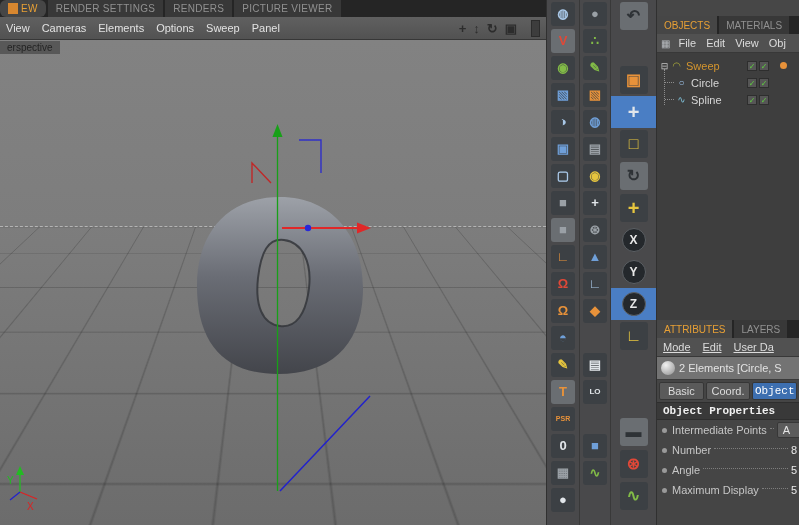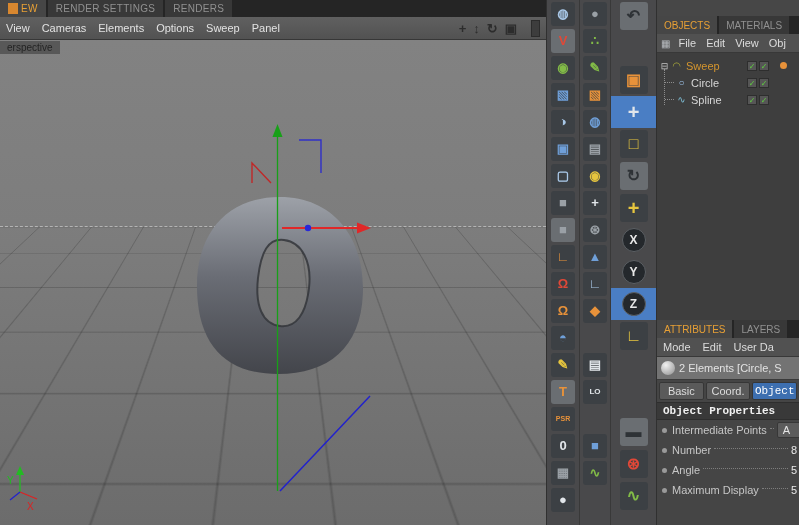--- a/index.html
+++ b/index.html
@@ -5,21 +5,21 @@
   html,body{margin:0;padding:0;background:#2a2a2a;}
   #app{position:relative;width:799px;height:525px;overflow:hidden;
        font-family:"Liberation Sans",sans-serif;font-size:11px;color:#ddd;
        background:#474747;user-select:none;}
 
   
   .layout-tabs{position:absolute;left:0;top:0;width:546px;height:17px;background:#252525;
                display:flex;gap:2px;align-items:stretch;}
   .ltab{display:flex;align-items:center;gap:3px;padding:0 8px;background:#383838;color:#919191;
         font-size:10px;letter-spacing:.3px;white-space:nowrap;}
-  .ltab.active{background:#464646;color:#e8a035;}
+  .ltab.active{background:#464646;color:#e8a035;border-radius:6px;}
   .orange-chip{width:10px;height:11px;background:#d8872f;display:inline-block;}
 
   
   .vp-menubar{position:absolute;left:0;top:17px;width:546px;height:23px;
               background:linear-gradient(#606060,#525252);border-bottom:1px solid #373737;
               display:flex;align-items:center;padding:0 6px;box-sizing:border-box;color:#e2e2e2;}
   .vp-menubar .mi{margin-right:12px;cursor:default;}
   .vp-nav{margin-left:auto;display:flex;align-items:center;gap:7px;}
   .vp-nav .nv{color:#2c2c2c;font-weight:bold;font-size:13px;line-height:13px;}
   .grip{width:7px;height:15px;background:#3d3d3d;border:1px solid #2c2c2c;margin-left:7px;}
@@ -75,21 +75,21 @@
   .tbranch{width:9px;border-top:1px dotted #8d8d8d;margin:0 1px 0 6px;}
   .obj-ico{width:13px;text-align:center;font-size:10px;margin-right:3px;}
   .ico-sweep{color:#a8a83a;} .ico-circle{color:#9cc2e8;} .ico-spline{color:#7fc0d8;}
   .obj-label{color:#d6d6d6;}
   .obj-label.sel{color:#d4952e;}
   .toggles{margin-left:auto;margin-right:30px;display:flex;gap:2px;}
   .chkbox{width:10px;height:10px;background:#565656;border:1px solid #2e2e2e;color:#5fd03f;
           font-size:8px;line-height:10px;text-align:center;box-sizing:border-box;}
   .laydot{position:absolute;right:12px;top:5px;width:7px;height:7px;border-radius:50%;background:#e8923a;}
 
-  .amenu{height:18px;background:#515151;border-bottom:1px solid #383838;display:flex;align-items:center;color:#dcdcdc;}
+  .amenu{height:18px;background:#515151;border-bottom:1px solid #383838;display:flex;align-items:center;color:#dcdcdc;text-decoration:underline;}
   .amenu .mi{padding:0 6px;white-space:nowrap;}
   .selrow{height:22px;background:#737373;border-bottom:1px solid #3a3a3a;display:flex;align-items:center;
           padding:0 4px;white-space:nowrap;color:#e2e2e2;}
   .sel-ico{width:14px;height:14px;border-radius:50%;flex:0 0 14px;margin-right:4px;
            background:radial-gradient(circle at 35% 30%,#f2f2f2,#8e8e8e);}
   .sectabs{height:22px;display:flex;align-items:center;padding:0 2px;gap:2px;background:#454545;}
   .stab{flex:1;text-align:center;background:#5a5a5a;border:1px solid #363636;border-radius:2px;
         padding:2px 0;color:#dcdcdc;white-space:nowrap;}
   .stab.active{background:#3d6fb0;color:#fff;font-family:Liberation Mono, monospace;}
   .ptitle{height:16px;background:#393939;border-top:1px solid #2e2e2e;border-bottom:1px solid #2e2e2e;
@@ -110,20 +110,23 @@
     <div class="ltab active">
       <span class="orange-chip"></span>
       <span>EW</span>
     </div>
     <div class="ltab">
       <span>RENDER SETTINGS</span>
     </div>
     <div class="ltab">
       <span>RENDERS</span>
     </div>
+    <div class="ltab">
+      <span>PICTURE VIEWER</span>
+    </div>
   </div>
 
   <div class="vp-menubar">
     <span class="mi">View</span>
     <span class="mi">Cameras</span>
     <span class="mi">Elements</span>
     <span class="mi">Options</span>
     <span class="mi">Sweep</span>
     <span class="mi">Panel</span>
     <span class="vp-nav">

